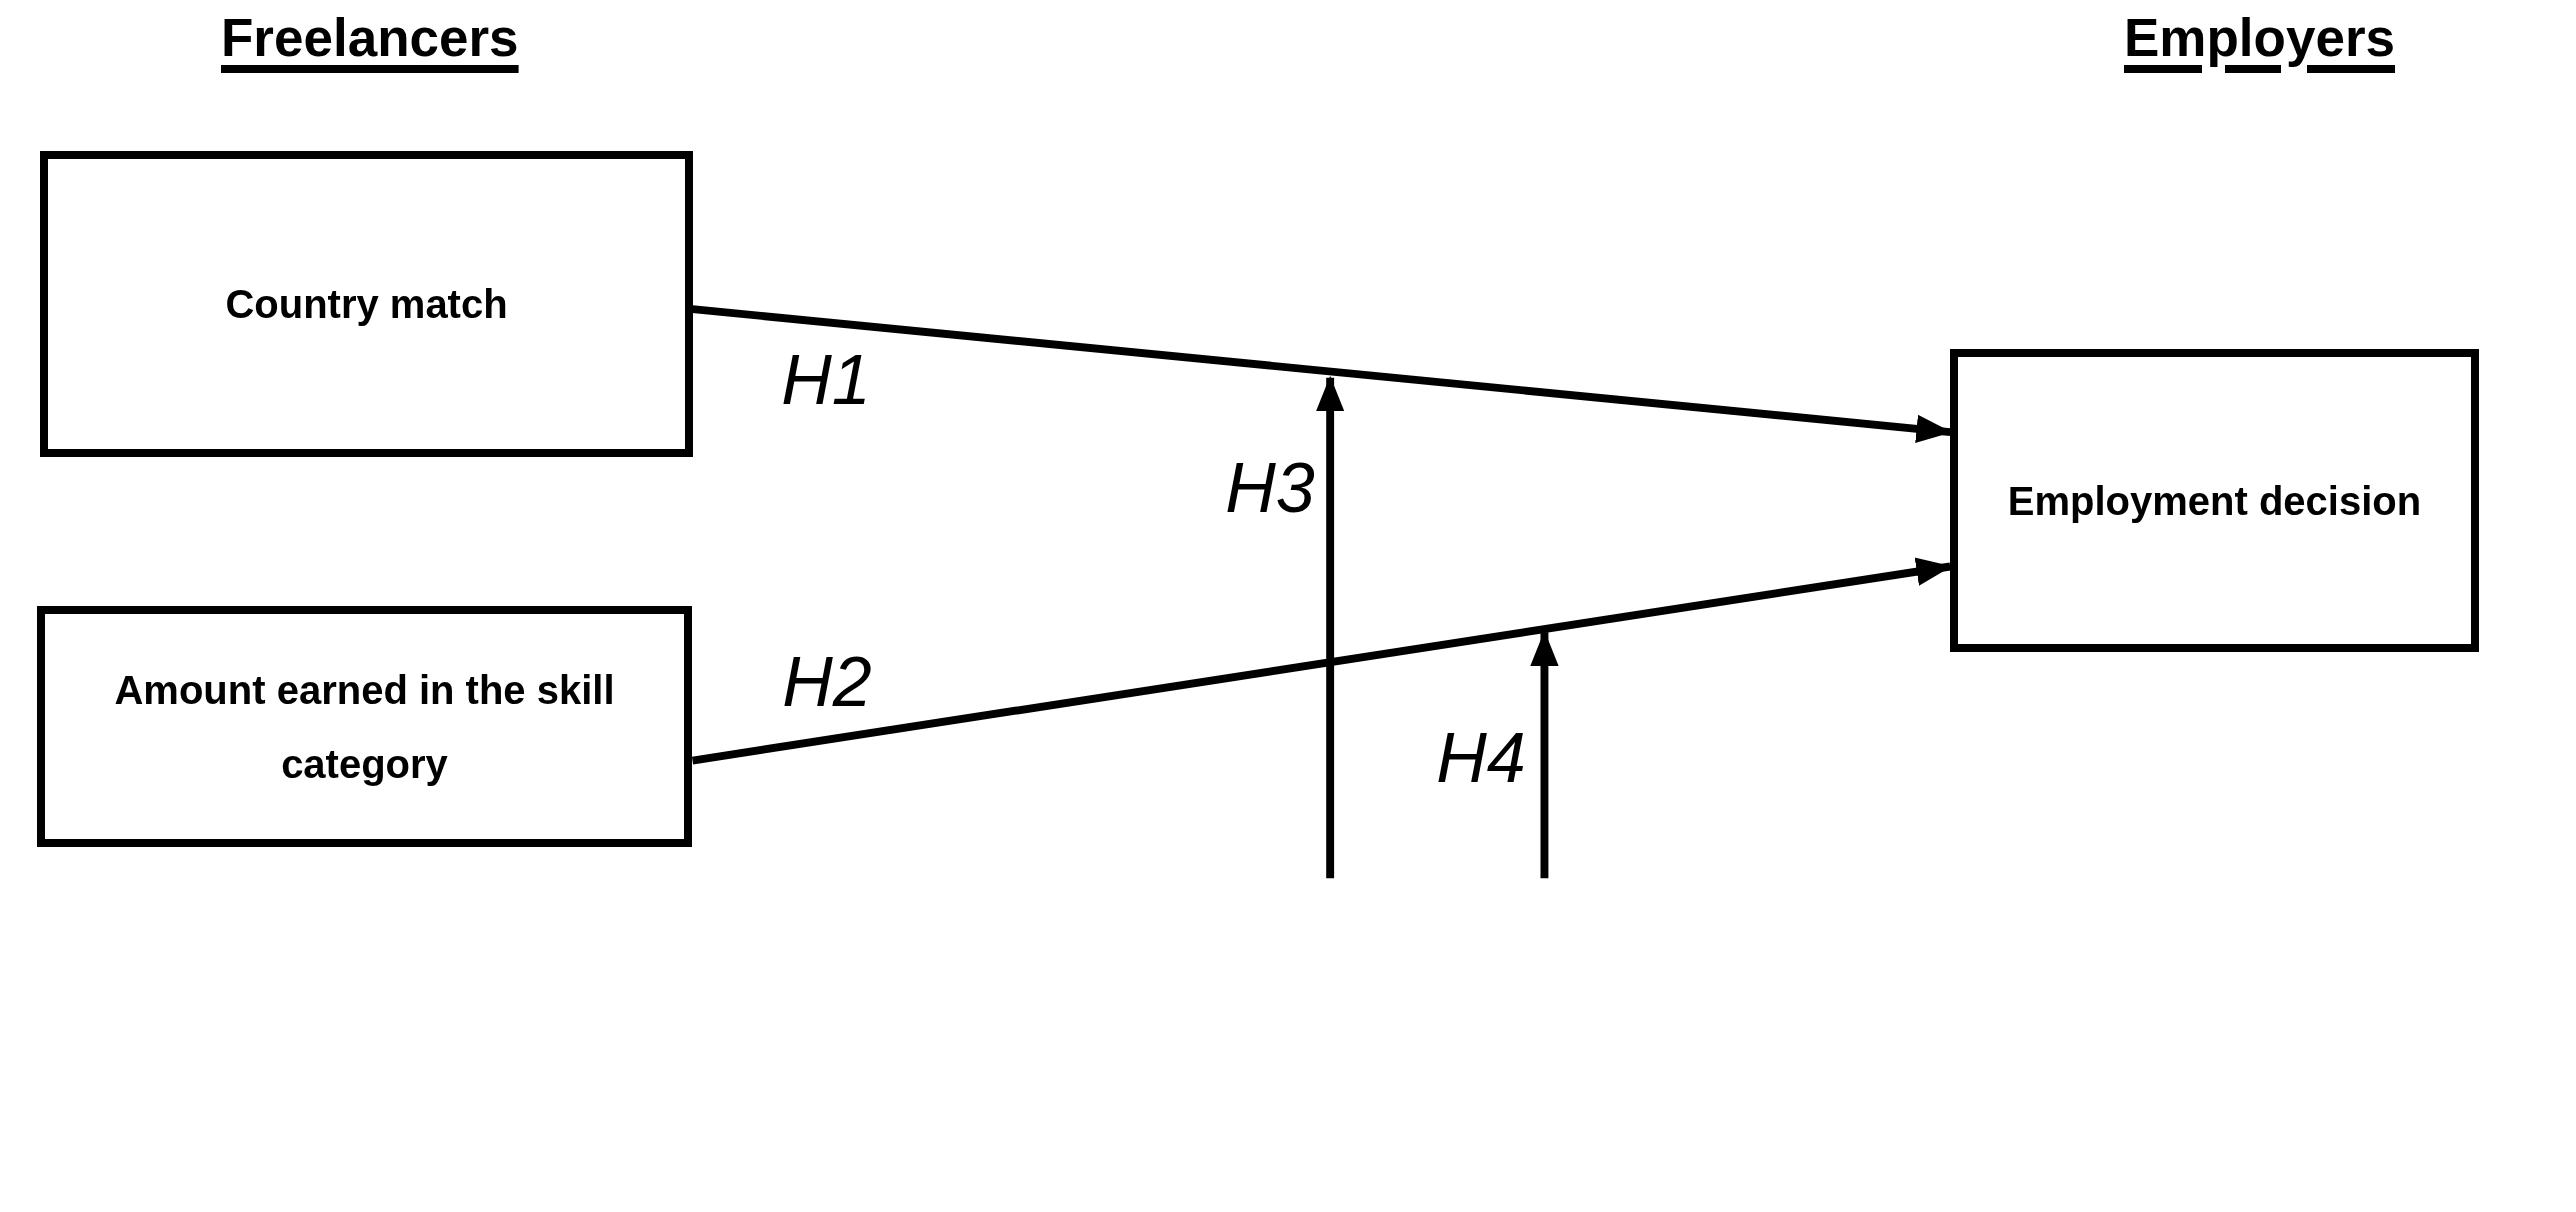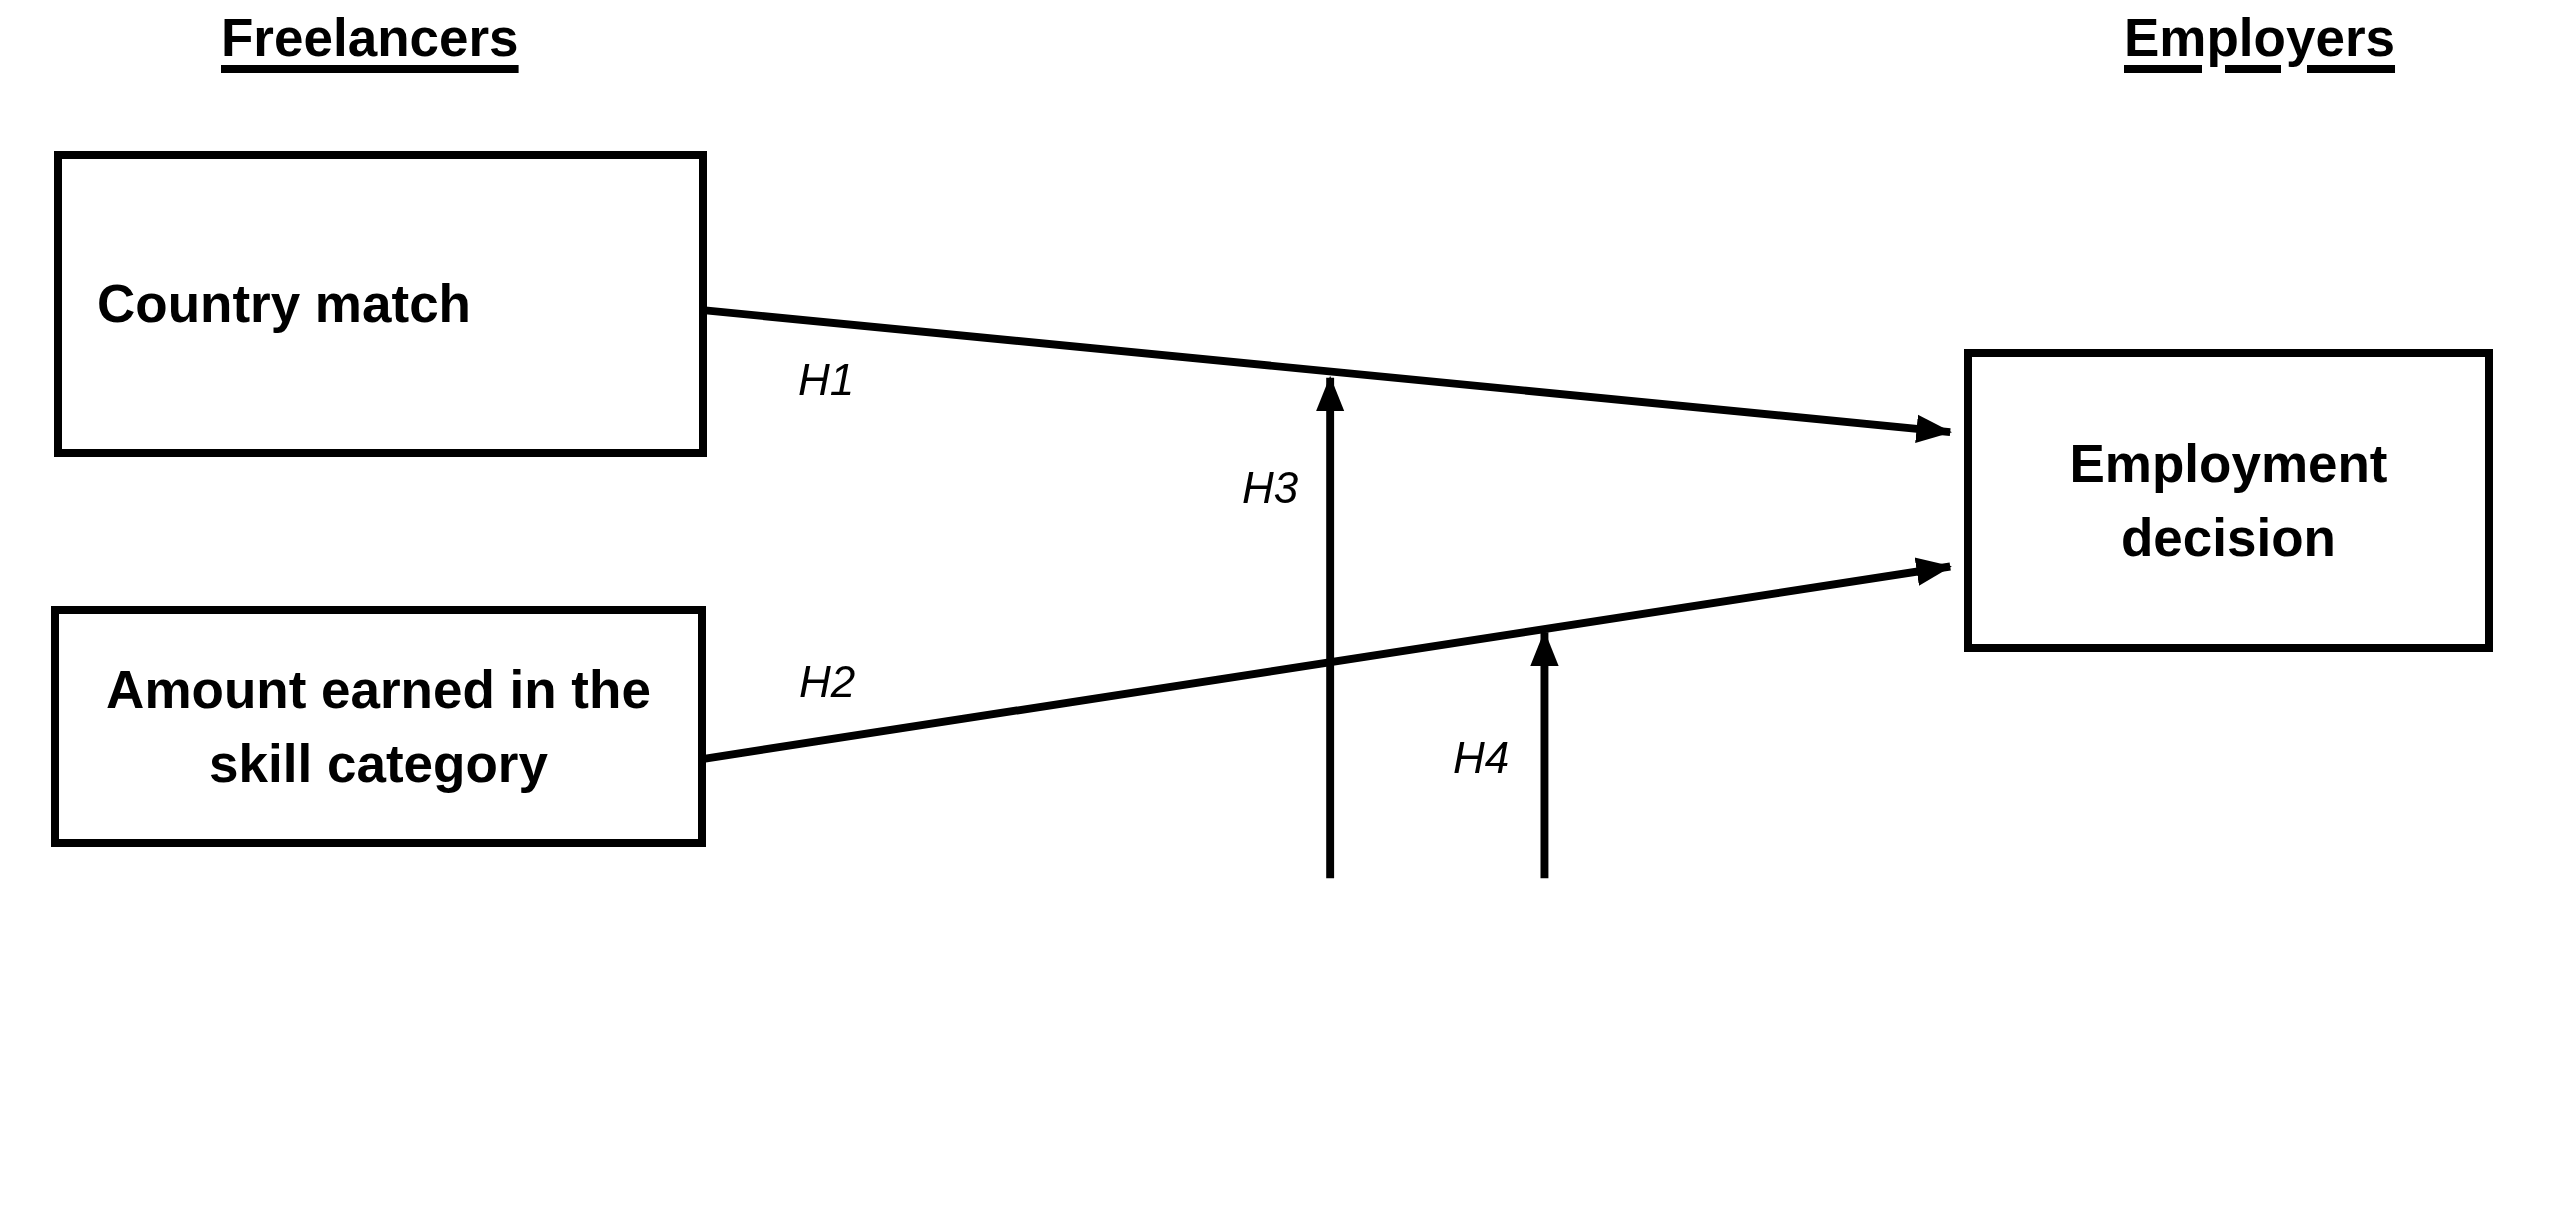--- a/index.html
+++ b/index.html
@@ -33,27 +33,26 @@
   .heading-right { left: 2124px; width: 264px; }
 
   
   .node {
     position: absolute;
     border: 8.8px solid #000000;
     background: #ffffff;
     box-sizing: border-box;
     display: flex;
     align-items: center;
-    justify-content: flex-start;
+    justify-content: center;
     text-align: center;
-    font-size: 53px;
+    font-size: 40px;
     font-weight: 700;
     line-height: 74px;
     padding: 0 35px;
-    margin-left: 14px;
   }
   .node-country    { left: 40px;   top: 151px;  width: 653px; height: 306px; }
   .node-amount     { left: 37px;   top: 606px;  width: 655px; height: 241px; }
   .node-employment { left: 1950px; top: 349px;  width: 529px; height: 303px; }
   .node-time       { left: 1121px; top: 872px;  width: 655px; height: 312px; }
 
   
   .arrows {
     position: absolute;
     left: 0; top: 0;
@@ -64,21 +63,21 @@
   .arrow-line {
     stroke: #000000;
     stroke-width: 9;
     fill: none;
   }
 
   
   .h-label {
     position: absolute;
     transform: translate(-50%, -50%);
-    font-size: 44px;
+    font-size: 70px;
     font-style: italic;
     font-weight: 400;
     white-space: nowrap;
   }
   .h1-label { left: 826px;  top: 380px; }
   .h2-label { left: 827px;  top: 682px; }
   .h3-label { left: 1270px; top: 488px; }
   .h4-label { left: 1481px; top: 758px; }
 </style>
 </head>

